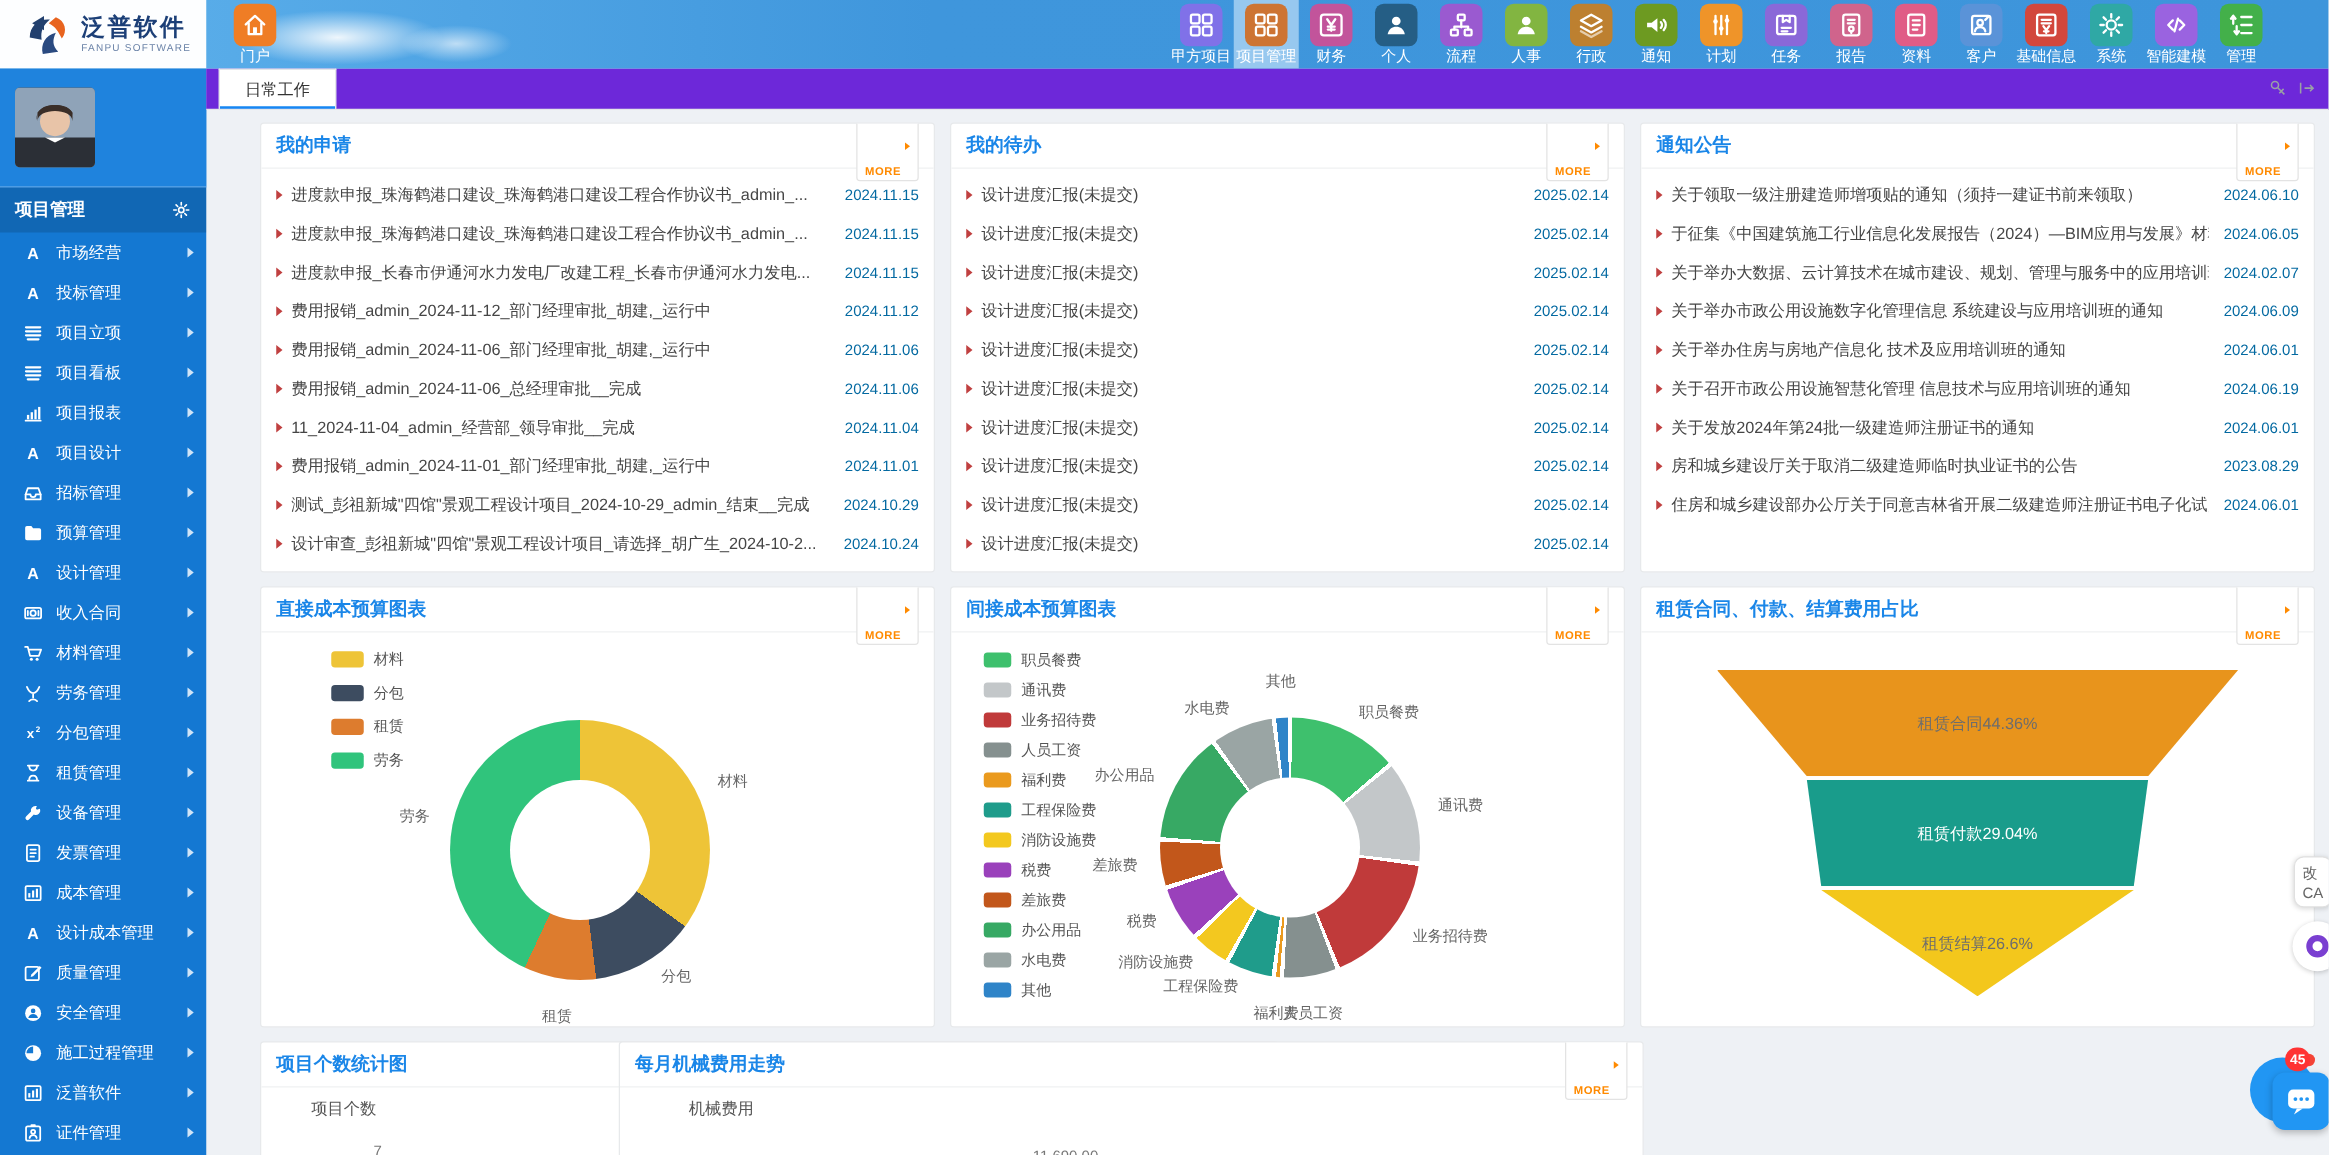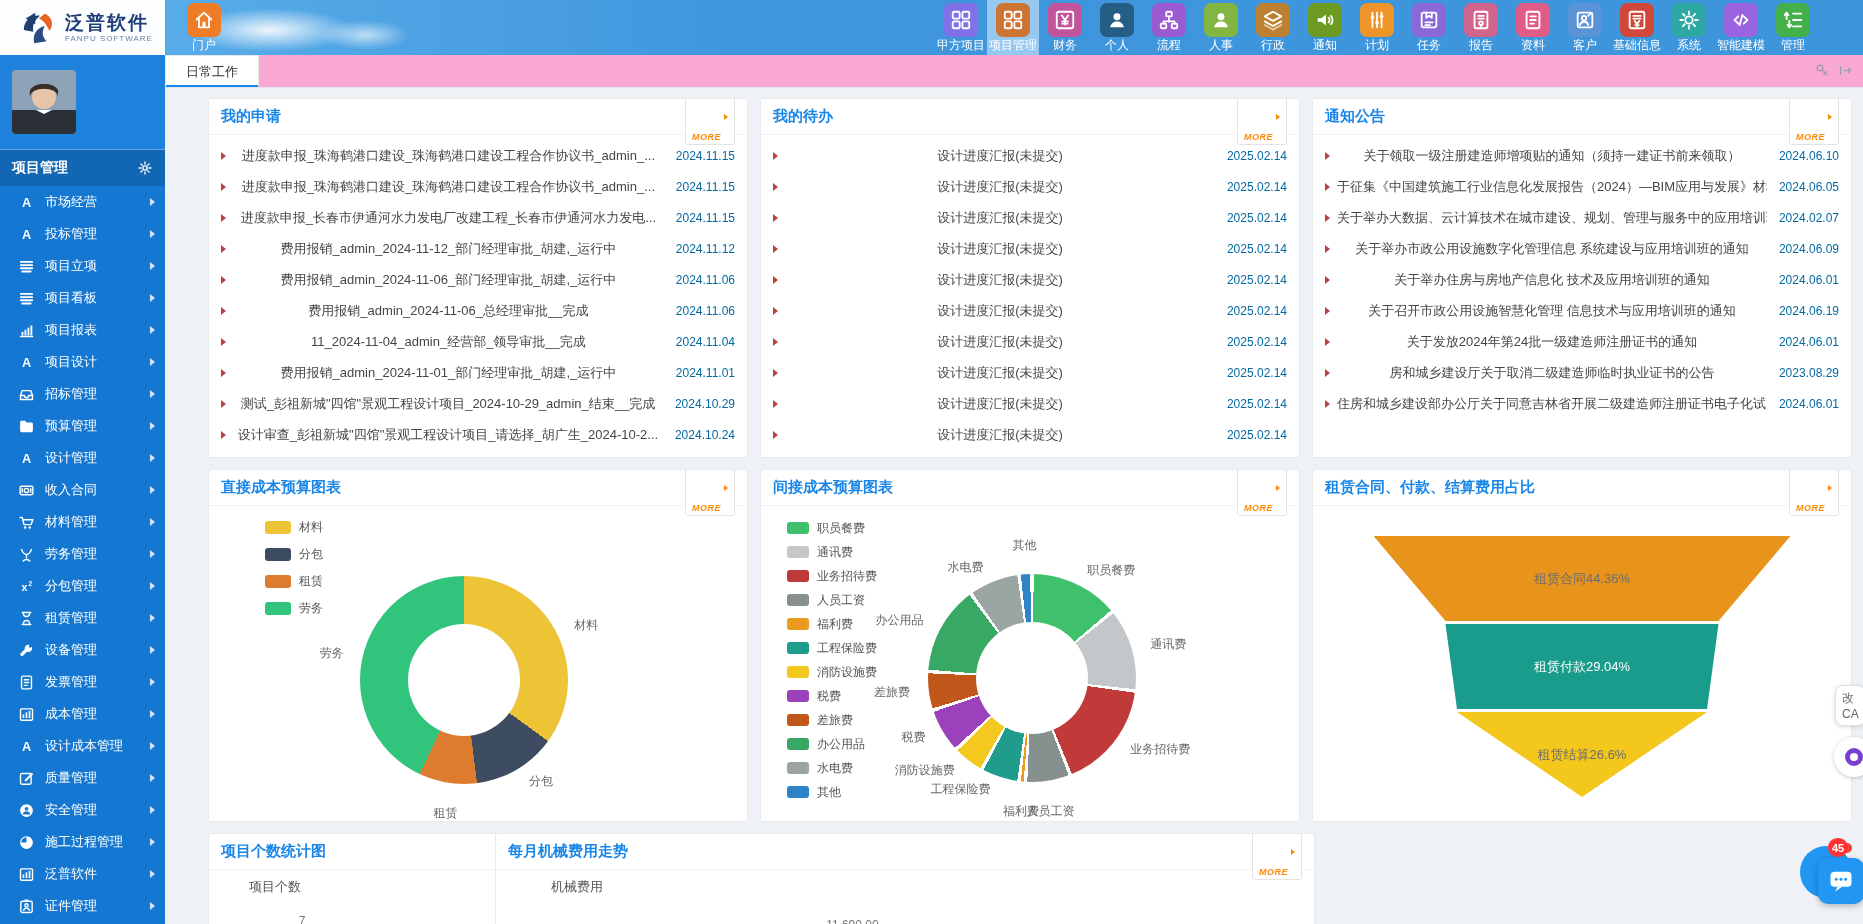--- a/index.html
+++ b/index.html
@@ -37,43 +37,43 @@
   .module-row .gear { margin-left:auto; width:16px; height:16px; cursor:pointer; }
   .module-row .gear svg { width:16px; height:16px; }
   .menu { }
   .menu-item { height:32px; display:flex; align-items:center; padding:0 10px 0 18px; font-size:13px; cursor:pointer; }
   .mi-icon { width:17px; height:17px; margin-right:10px; flex:0 0 auto; }
   .mi-icon svg { width:17px; height:17px; }
   .mi-arrow { margin-left:auto; width:0; height:0; border-left:5px solid #cfe4f7; border-top:4px solid transparent; border-bottom:4px solid transparent; }
 
   
   .content { position:absolute; left:165px; top:55px; right:0; bottom:0; }
-  .tabstrip { height:33px; background:#f9a8d4; border-bottom:1px solid #e4e6e8; display:flex; align-items:flex-end; position:relative; }
+  .tabstrip { height:33px; background:#6d28d9; border-bottom:1px solid #e4e6e8; display:flex; align-items:flex-end; padding-left:10px; position:relative; }
   .tab { height:32px; padding:0 20px; display:flex; align-items:center; font-size:13px; color:#333;
          background:#fff; border:1px solid #e4e6e8; border-bottom:none; cursor:pointer; position:relative; }
   .tab.active::after { content:""; position:absolute; left:0; right:0; bottom:0; height:2px; background:#1687f2; }
   .strip-icons { position:absolute; right:8px; top:8px; display:flex; gap:8px; }
   .strip-icons svg { width:15px; height:15px; }
 
   .panel-grid { padding:10px 11px 0 43px; display:grid; grid-template-columns:540px 540px 540px; gap:11px 12px; }
   .panel { background:#fff; border:1px solid #e7e9eb; border-radius:3px; overflow:hidden; position:relative; }
   .p-row1 { height:360px; }
   .p-row2 { height:353px; }
   .p-row3 { height:200px; }
   .p-wide1 { grid-column:span 1; width:815px; }
   .p-wide2 { width:820px; margin-left:-265px; grid-column:span 2; }
   .panel-head { height:36px; display:flex; align-items:center; padding:0 12px; border-bottom:1px solid #f0f1f2; }
   .panel-title { font-size:15px; font-weight:bold; color:#1a86e8; }
   .more-btn { margin-left:auto; display:flex; align-items:center; gap:3px; border:1px solid #e3e3e3; border-radius:3px;
               padding:2px 6px; cursor:pointer; background:#fff; }
-  .more-btn .mtext { font-size:9px; font-weight:bold; color:#ff8a00; font-style:italic; letter-spacing:.5px;margin-top:41px; }
+  .more-btn .mtext { font-size:9px; font-weight:bold; color:#ff8a00; letter-spacing:.5px;margin-top:41px; }
   .more-btn .mtri { width:0; height:0; border-left:4px solid #ff8a00; border-top:3px solid transparent; border-bottom:3px solid transparent; }
 
   .plist { padding:5px 12px 0 12px; }
-  .plist .row { display:flex; align-items:center; height:31px; cursor:pointer;text-align:center; }
+  .plist .row { display:flex; align-items:center; height:31px; cursor:pointer; }
   .bullet { width:0; height:0; border-left:5px solid #c04040; border-top:4px solid transparent; border-bottom:4px solid transparent; margin-right:7px; flex:0 0 auto; }
   .plist .txt { flex:1; font-size:13px; color:#454545; white-space:nowrap; overflow:hidden; }
   .plist .date { font-size:12px; color:#0369a1; margin-left:12px; flex:0 0 auto; }
 
   
   .chart-box { position:relative; width:100%; height:316px; }
   .donut { position:absolute; width:208px; height:208px; border-radius:50%; }
   .hole { position:absolute; width:112px; height:112px; border-radius:50%; background:#fff; left:48px; top:48px; }
   .dlabel { position:absolute; font-size:12px; color:#666; white-space:nowrap; z-index:3; }
   .legend { position:absolute; z-index:4; }

